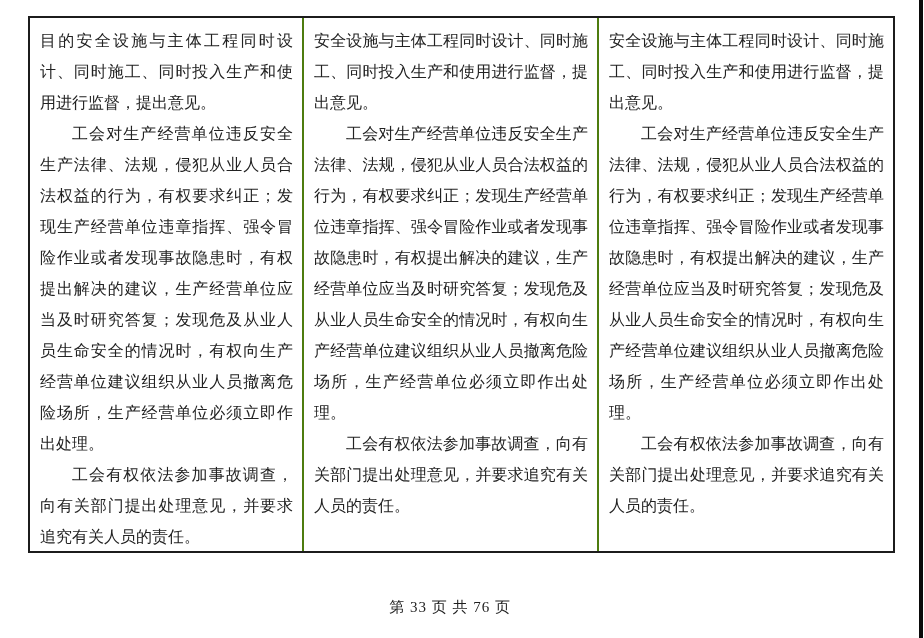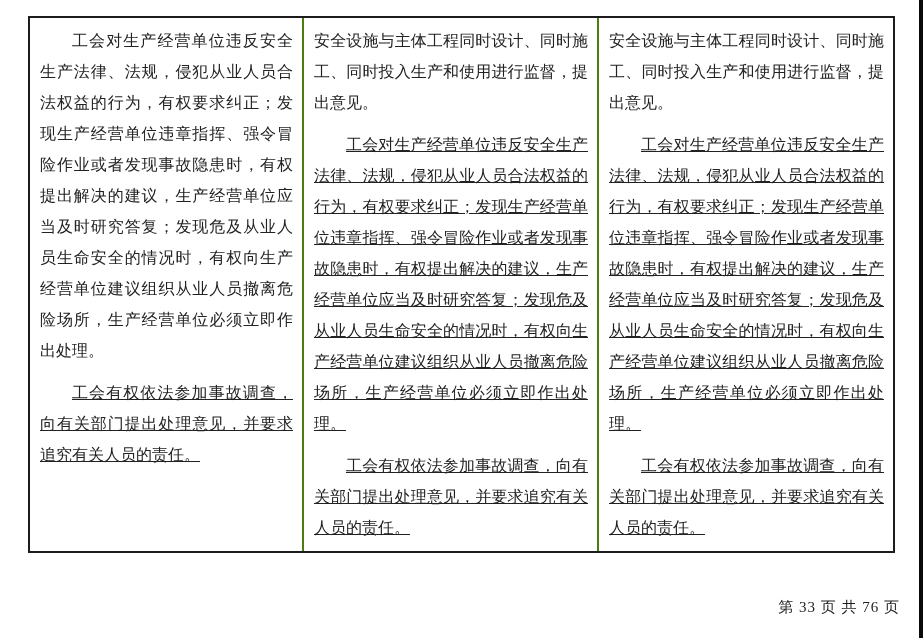--- a/index.html
+++ b/index.html
@@ -42,48 +42,47 @@
   .col-2 { width: 295px; }
   .col-3 { flex: 1; }
   .table-cell p {
     margin: 0;
     text-indent: 2em;
   }
   .table-cell p.continued {
     text-indent: 0;
   }
   .table-cell p + p {
-    margin-top: 11px;
-    text-decoration: underline;
   }
   .page-footer {
     position: absolute;
     left: 0;
     right: 24px;
     top: 598px;
-    text-align: right;
+    text-align: center;
     font-size: 15px;
     color: #1e1e1e;
     letter-spacing: 1px;
   }
   .edge-line {
     position: absolute;
     top: 0;
     right: 1px;
     width: 4px;
     height: 638px;
     background: #0a0a0a;
   }
 </style>
 </head>
 <body>
 
 <div class="comparison-table">
 
   <div class="table-cell col-1">
+    <p class="continued">目的安全设施与主体工程同时设计、同时施工、同时投入生产和使用进行监督，提出意见。</p>
     <p>工会对生产经营单位违反安全生产法律、法规，侵犯从业人员合法权益的行为，有权要求纠正；发现生产经营单位违章指挥、强令冒险作业或者发现事故隐患时，有权提出解决的建议，生产经营单位应当及时研究答复；发现危及从业人员生命安全的情况时，有权向生产经营单位建议组织从业人员撤离危险场所，生产经营单位必须立即作出处理。</p>
     <p>工会有权依法参加事故调查，向有关部门提出处理意见，并要求追究有关人员的责任。</p>
   </div>
 
   <div class="table-cell col-2">
     <p class="continued">安全设施与主体工程同时设计、同时施工、同时投入生产和使用进行监督，提出意见。</p>
     <p>工会对生产经营单位违反安全生产法律、法规，侵犯从业人员合法权益的行为，有权要求纠正；发现生产经营单位违章指挥、强令冒险作业或者发现事故隐患时，有权提出解决的建议，生产经营单位应当及时研究答复；发现危及从业人员生命安全的情况时，有权向生产经营单位建议组织从业人员撤离危险场所，生产经营单位必须立即作出处理。</p>
     <p>工会有权依法参加事故调查，向有关部门提出处理意见，并要求追究有关人员的责任。</p>
   </div>
 

